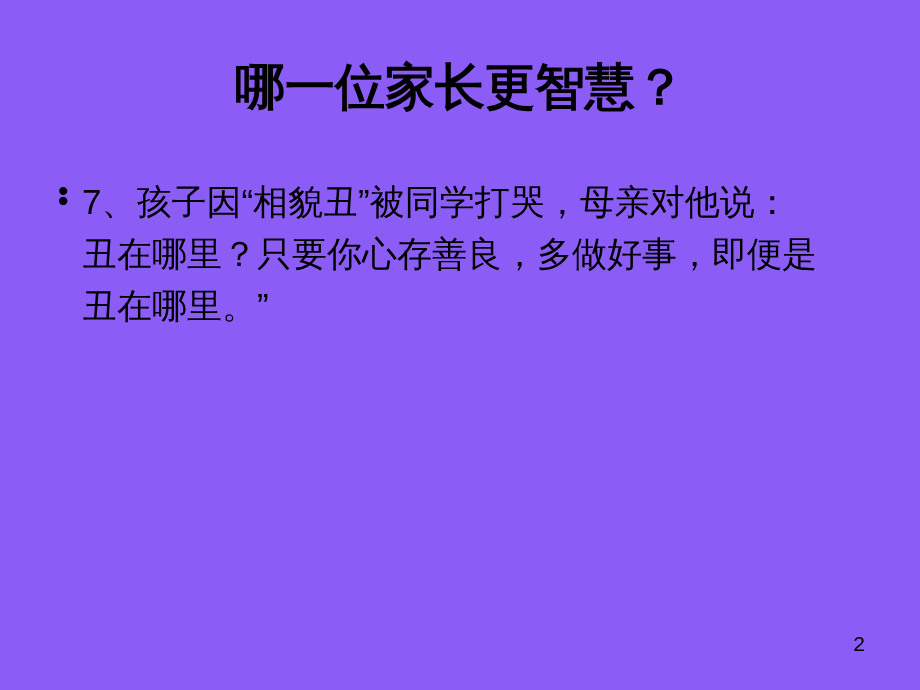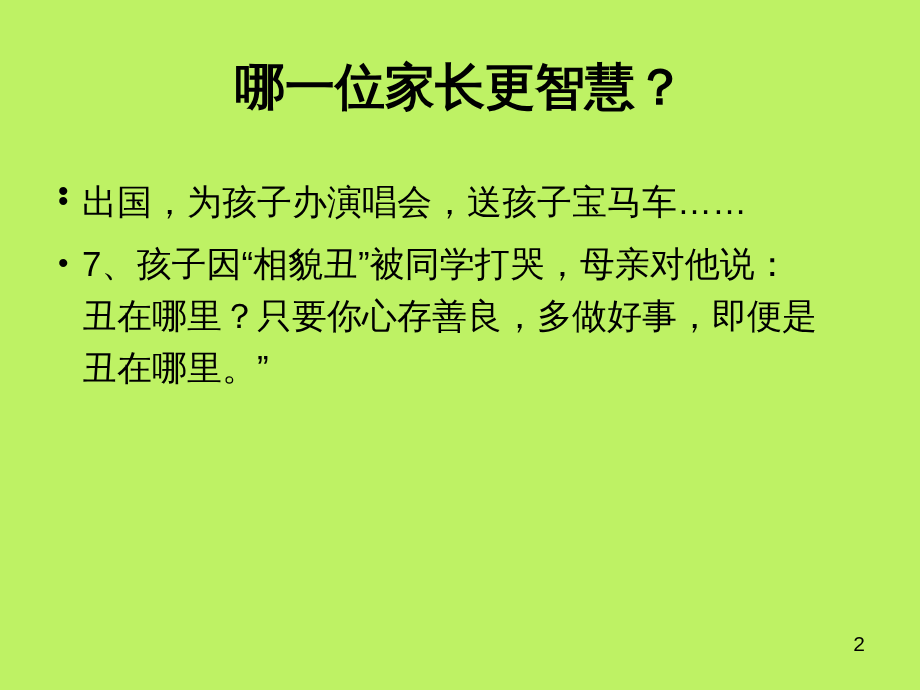--- a/index.html
+++ b/index.html
@@ -4,21 +4,21 @@
 <style>
   html, body {
     margin: 0;
     padding: 0;
     background: #ffffff;
   }
   .slide {
     position: relative;
     width: 920px;
     height: 690px;
-    background: #bef264;
+    background: #8b5cf6;
     color: #000000;
     font-family: "Liberation Sans", sans-serif;
     overflow: hidden;
   }
   .title {
     position: absolute;
     top: 56px;
     left: 0;
     width: 100%;
     margin: 0;
@@ -71,21 +71,20 @@
 
     <div class="bullet">
       <span class="marker">•</span>
       <div class="lines">
       </div>
     </div>
 
     <div class="bullet">
       <span class="marker">•</span>
       <div class="lines">
-        <div class="line">出国，为孩子办演唱会，送孩子宝马车……</div>
       </div>
     </div>
 
     <div class="bullet">
       <span class="marker">•</span>
       <div class="lines">
         <div class="line">7、孩子因“相貌丑”被同学打哭，母亲对他说：</div>
         <div class="line">丑在哪里？只要你心存善良，多做好事，即便是</div>
         <div class="line">丑在哪里。”</div>
       </div>

